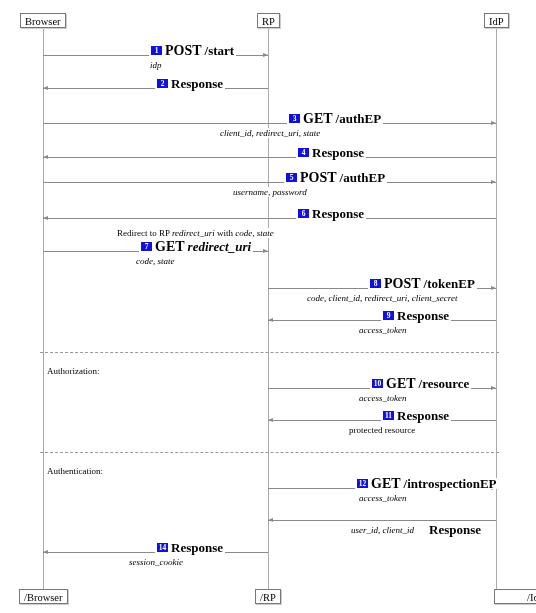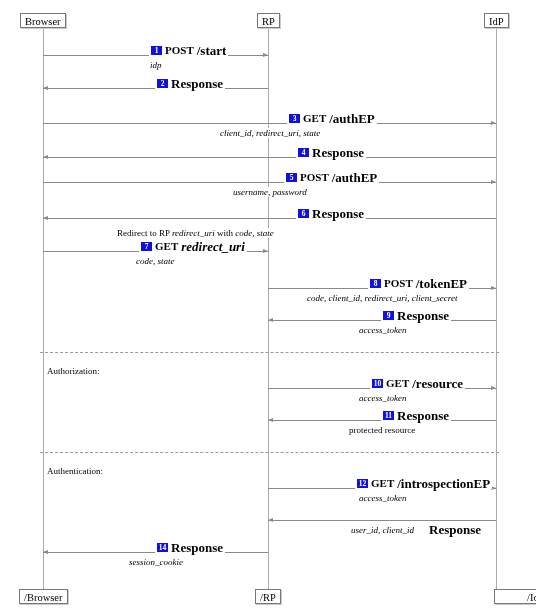--- a/index.html
+++ b/index.html
@@ -91,21 +91,21 @@
     font-size: 7.5px;
     line-height: 9px;
     min-width: 9px;
     height: 9px;
     text-align: center;
     padding: 0 1px;
     vertical-align: middle;
   }
   .verb {
     font-weight: bold;
-    font-size: 11px;
+    font-size: 14px;
   }
   .target {
     font-weight: bold;
     font-size: 13px;
   }
   .target.ital {
     font-weight: bold;
     font-style: italic;
   }
 

